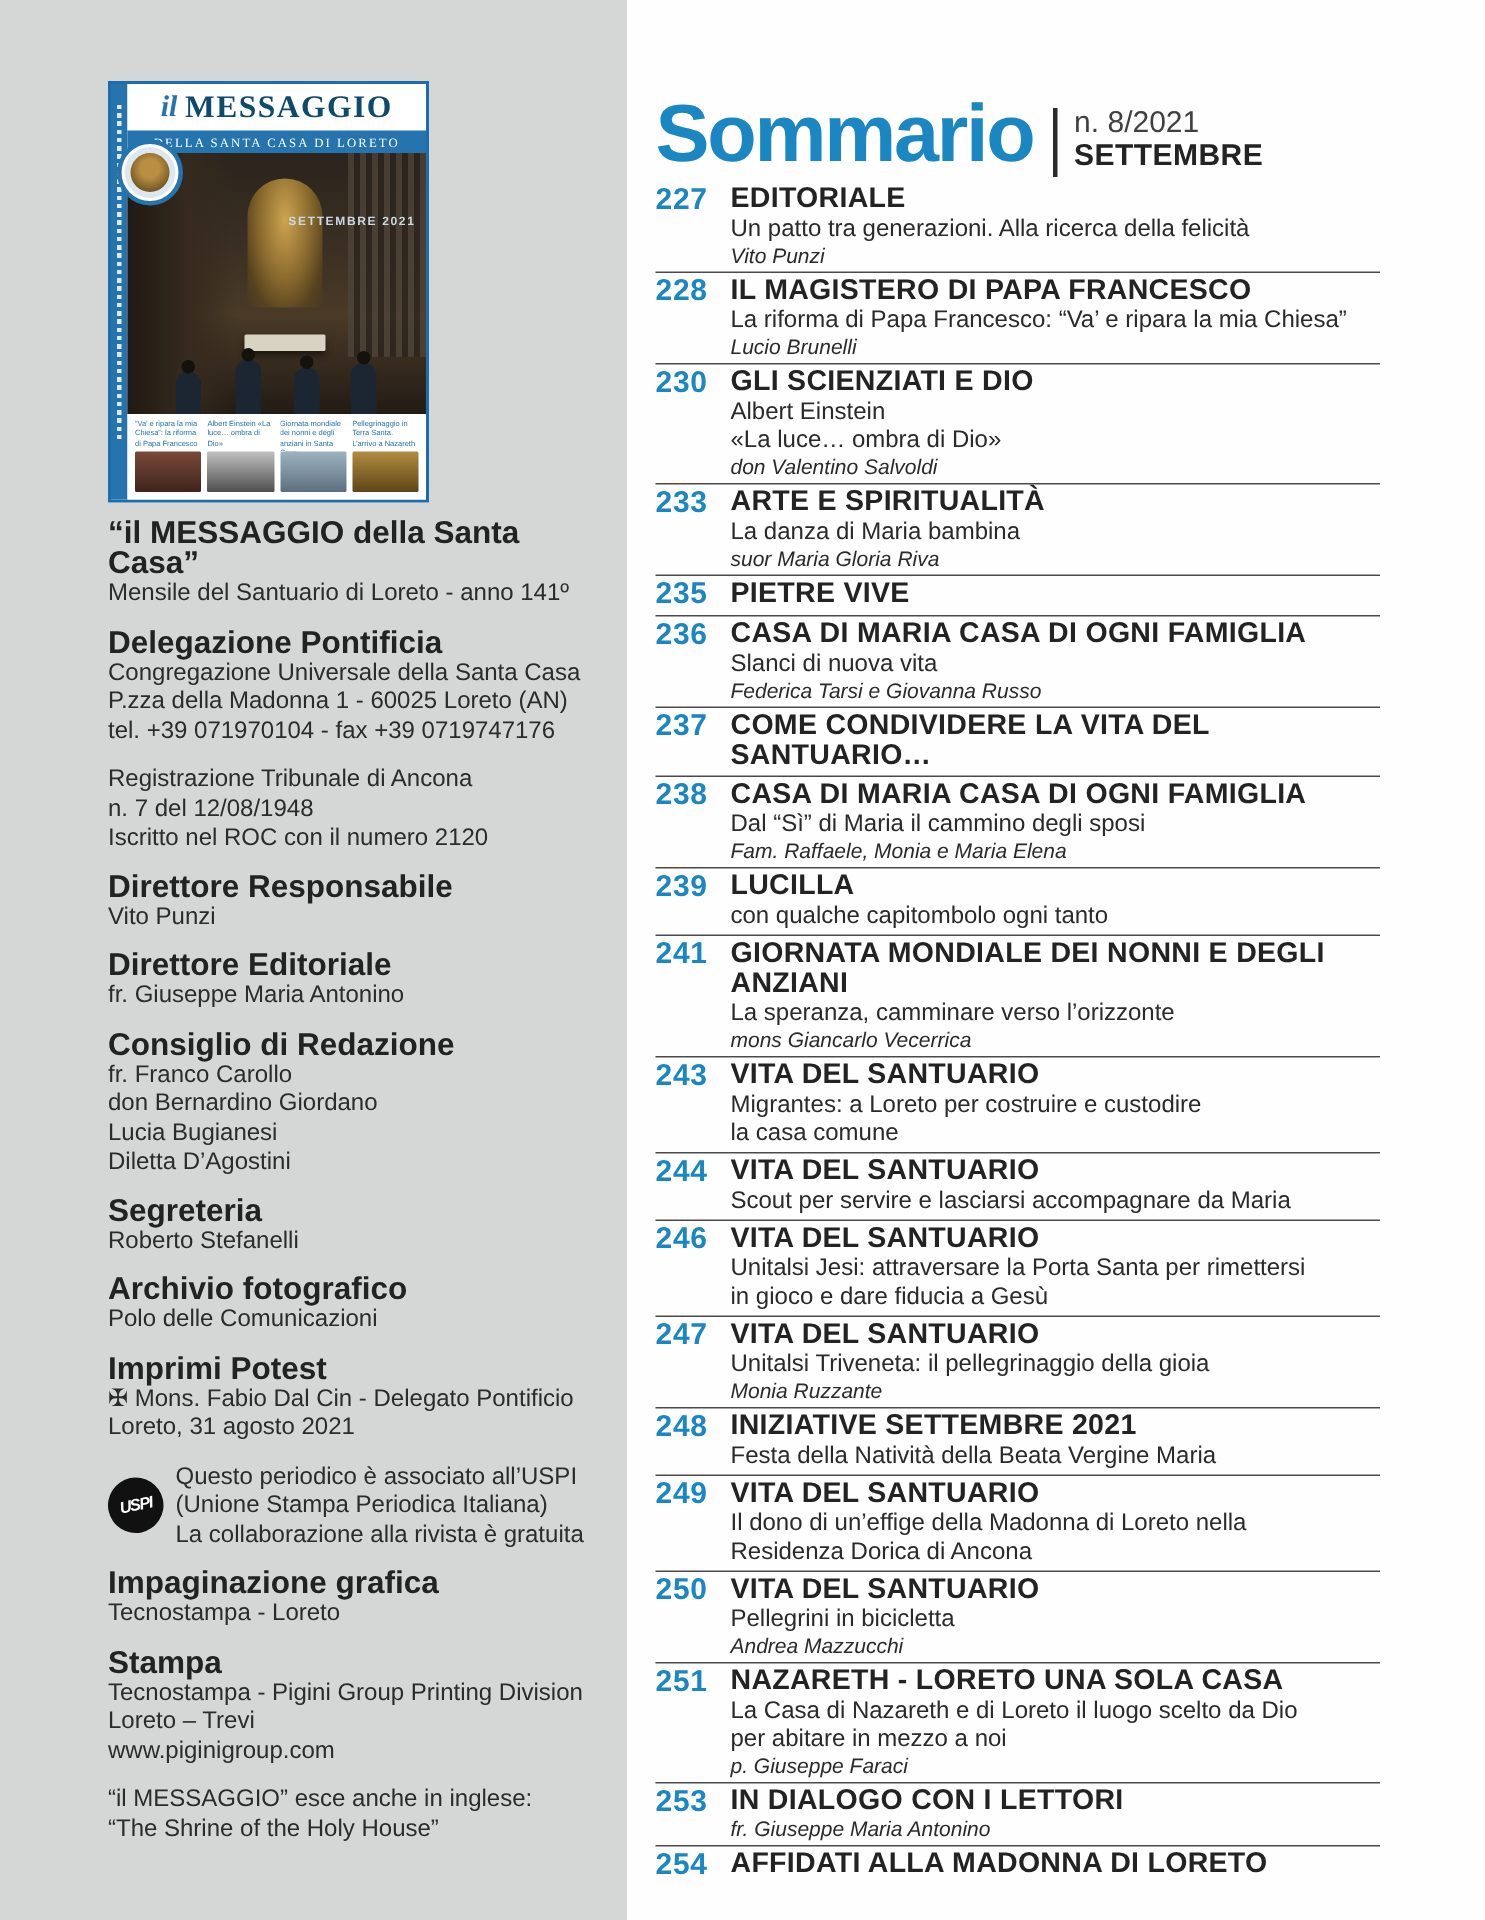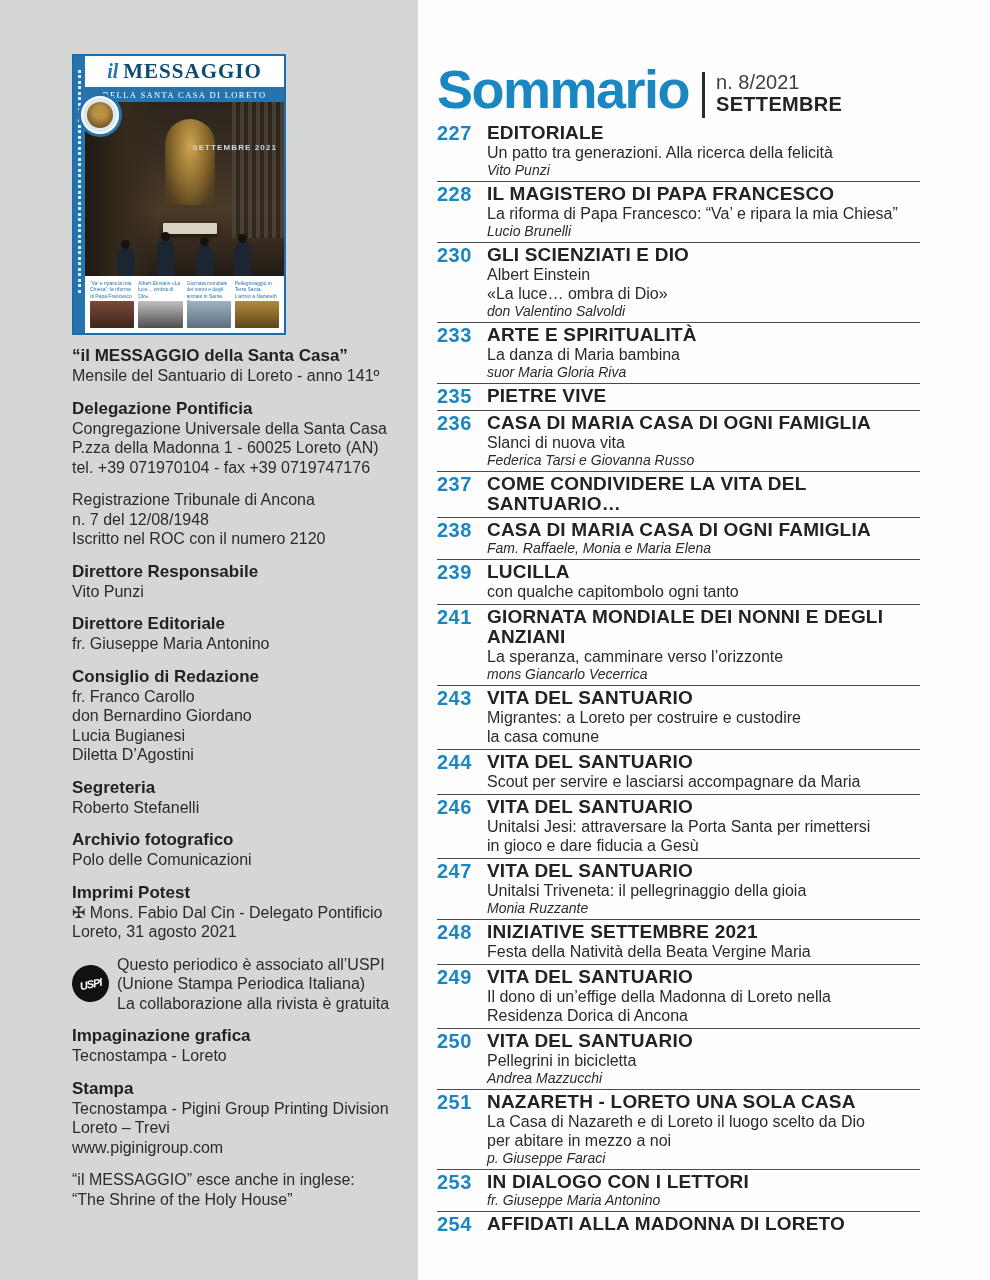--- a/index.html
+++ b/index.html
@@ -53,21 +53,21 @@
   .thumb-caption{color:#2574ae;font-size:5px;line-height:1.25;height:21px;overflow:hidden;}
   .thumb-img{flex:1;border-radius:1px;}
   .thumb-img.t0{background:linear-gradient(180deg,#7a4a3a,#3f241c);}
   .thumb-img.t1{background:linear-gradient(180deg,#c0c0c0,#4e4e4e);}
   .thumb-img.t2{background:linear-gradient(180deg,#9db3c0,#5c6f7e);}
   .thumb-img.t3{background:linear-gradient(180deg,#b08c3f,#5f4518);}
 
   
   .colophon{position:absolute;left:72px;top:346px;width:335px;}
   .col-section{margin-bottom:13px;}
-  .col-heading{font-weight:700;font-size:17px;line-height:20px;color:#222;}
+  .col-heading{font-weight:700;font-size:21px;line-height:20px;color:#222;}
   .col-line{font-size:16px;line-height:19.5px;color:#2b2b2b;}
   .uspi-row{display:flex;align-items:center;gap:8px;}
   .uspi-logo{width:37px;height:37px;border-radius:50%;background:#111;color:#fff;flex:none;
          display:flex;align-items:center;justify-content:center;
          font-weight:700;font-style:italic;font-size:11px;letter-spacing:-1px;transform:rotate(-12deg);}
   .uspi-lines{flex:1;}
 
   
   .sommario{position:absolute;left:437px;top:36px;width:483px;}
   .sommario-header{display:flex;align-items:flex-start;margin-top:28px;}
@@ -260,20 +260,21 @@
       <div class="toc-entry">
         <div class="toc-num">237</div>
         <div class="toc-body">
           <div class="toc-title">COME CONDIVIDERE LA VITA DEL SANTUARIO…</div>
         </div>
       </div>
       <div class="toc-entry">
         <div class="toc-num">238</div>
         <div class="toc-body">
           <div class="toc-title">CASA DI MARIA CASA DI OGNI FAMIGLIA</div>
+          <div class="toc-sub">Dal “Sì” di Maria il cammino degli sposi</div>
           <div class="toc-author">Fam. Raffaele, Monia e Maria Elena</div>
         </div>
       </div>
       <div class="toc-entry">
         <div class="toc-num">239</div>
         <div class="toc-body">
           <div class="toc-title">LUCILLA</div>
           <div class="toc-sub">con qualche capitombolo ogni tanto</div>
         </div>
       </div>

